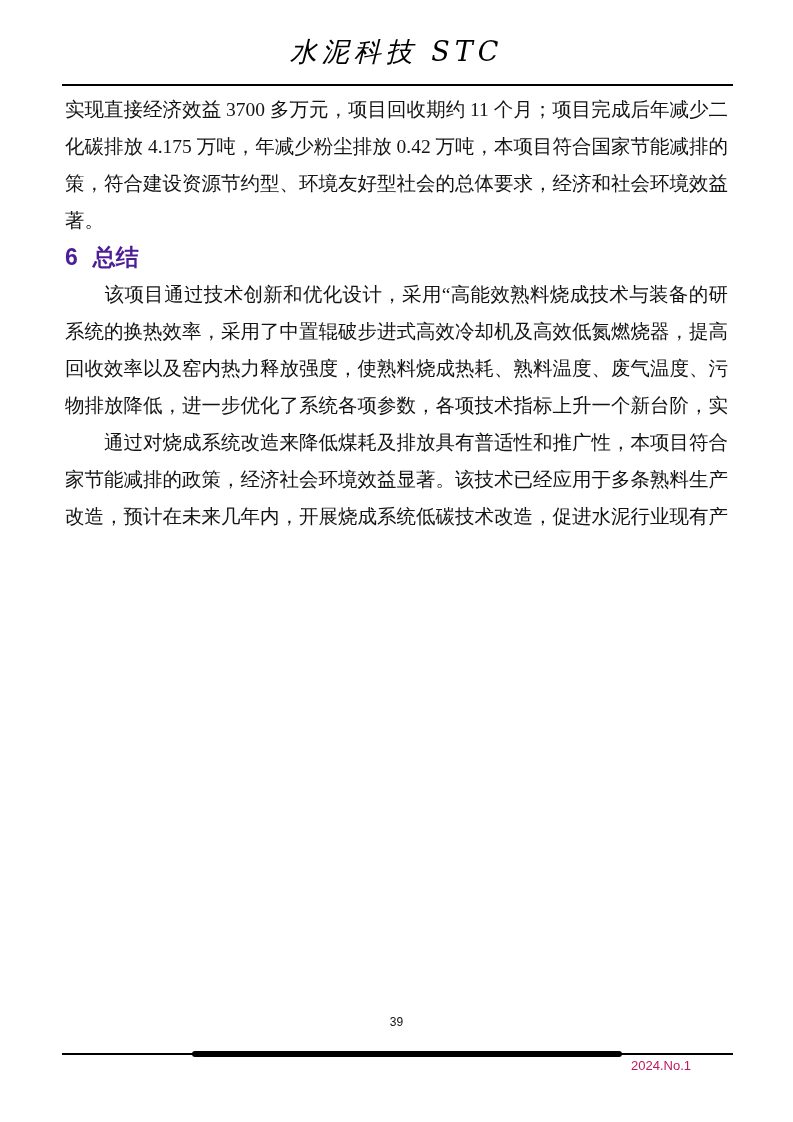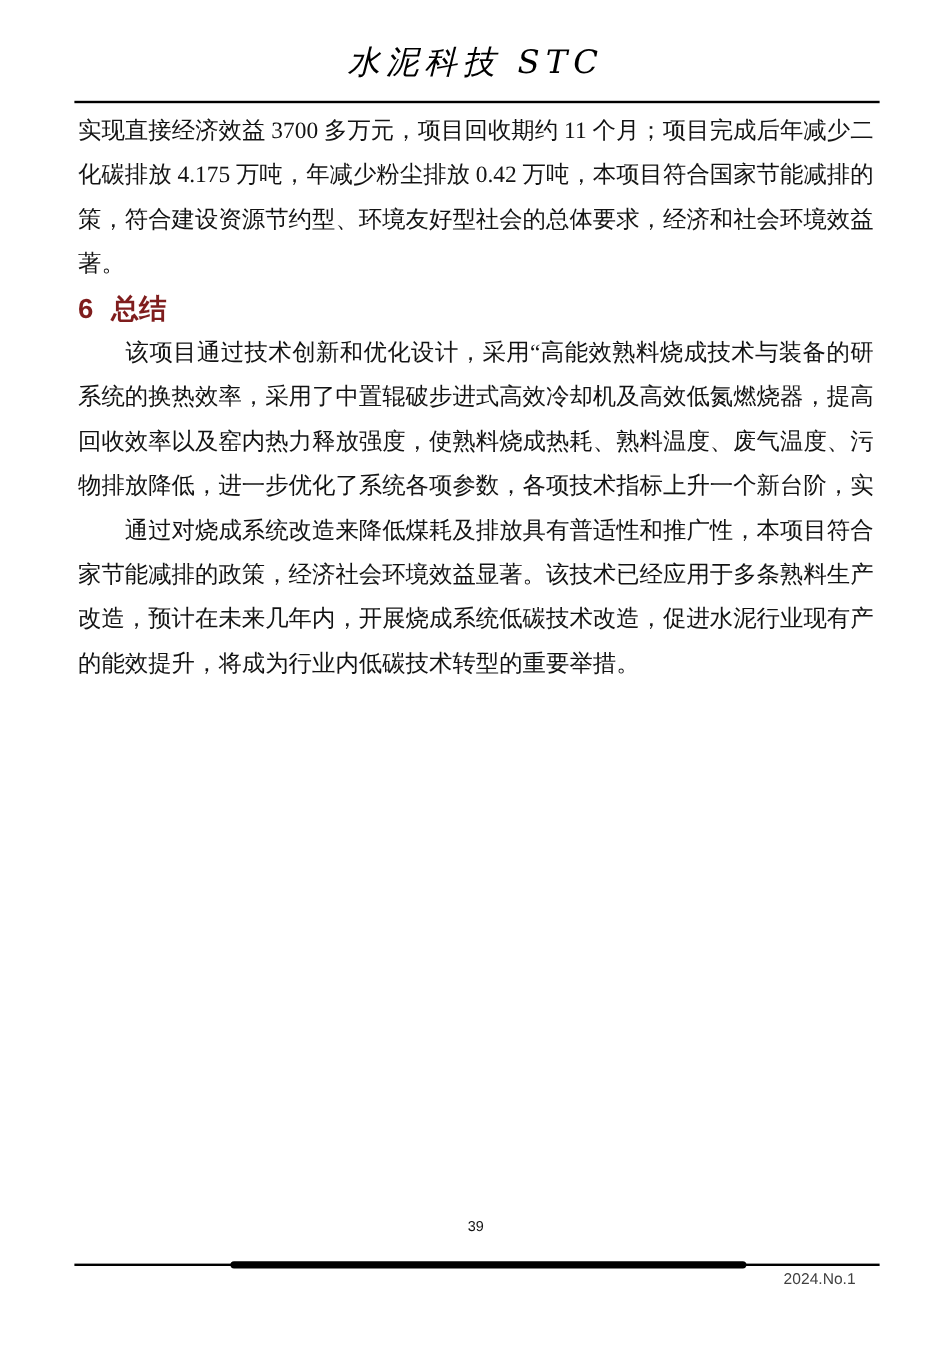--- a/index.html
+++ b/index.html
@@ -57,21 +57,21 @@
   .paragraph .line:last-child {
     text-align-last: left;
   }
   .section-heading {
     margin: 0;
     height: 37px;
     line-height: 37px;
     font-family: "Liberation Sans", "DejaVu Sans", sans-serif;
     font-weight: bold;
     font-size: 23px;
-    color: #7f1d1d;
+    color: #4c1d95;
   }
   .section-heading .sec-num { margin-right: 0.65em; }
 
   
   .footer-rule {
     position: absolute;
     top: 1053px;
     left: 62px;
     width: 671px;
     height: 2px;
@@ -92,24 +92,24 @@
     left: 0;
     width: 100%;
     text-align: center;
     font-family: "Liberation Sans", "DejaVu Sans", sans-serif;
     font-size: 12px;
     color: #111;
   }
   .issue-label {
     position: absolute;
     top: 1058px;
-    right: 80px;
+    right: 102px;
     font-family: "Liberation Sans", "DejaVu Sans", sans-serif;
     font-size: 13px;
-    color: #404040;
+    color: #be185d;
   }
 </style>
 </head>
 <body>
 
 <div class="page">
 
   <div>
     <div class="journal-title">水泥科技 STC</div>
     <div class="header-rule"></div>
@@ -132,21 +132,20 @@
         <div class="line">　　该项目通过技术创新和优化设计，采用“高能效熟料烧成技术与装备的研究</div>
         <div class="line">系统的换热效率，采用了中置辊破步进式高效冷却机及高效低氮燃烧器，提高热</div>
         <div class="line">回收效率以及窑内热力释放强度，使熟料烧成热耗、熟料温度、废气温度、污染</div>
         <div class="line">物排放降低，进一步优化了系统各项参数，各项技术指标上升一个新台阶，实现</div>
       </div>
 
     <div class="paragraph">
         <div class="line">　　通过对烧成系统改造来降低煤耗及排放具有普适性和推广性，本项目符合国</div>
         <div class="line">家节能减排的政策，经济社会环境效益显著。该技术已经应用于多条熟料生产线</div>
         <div class="line">改造，预计在未来几年内，开展烧成系统低碳技术改造，促进水泥行业现有产线</div>
-        <div class="line">的能效提升，将成为行业内低碳技术转型的重要举措。</div>
       </div>
 
   </div>
 
   <div>
     <div class="footer-rule">
       <div class="rule-bulge"></div>
     </div>
     <div class="page-number">39</div>
     <div class="issue-label">2024.No.1</div>

